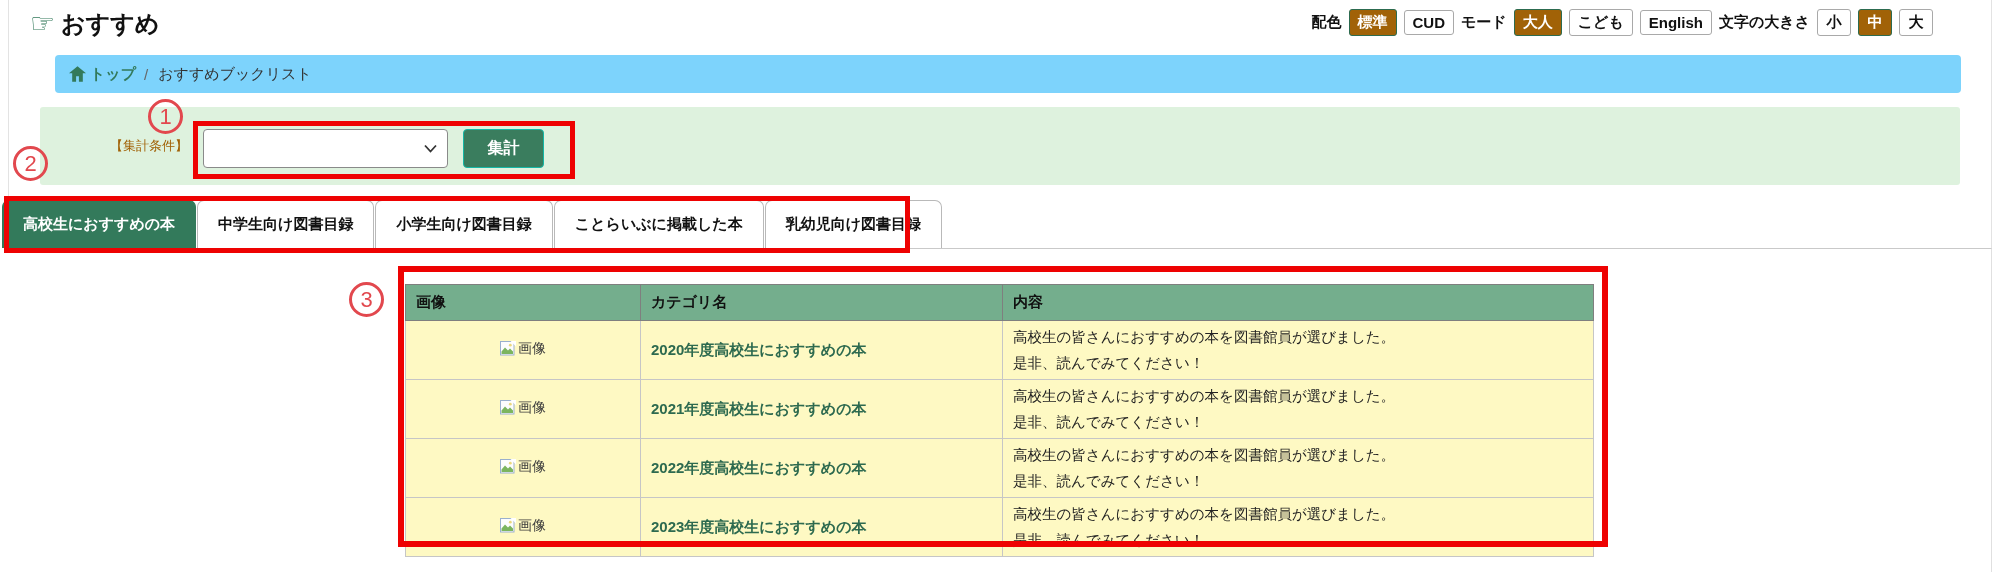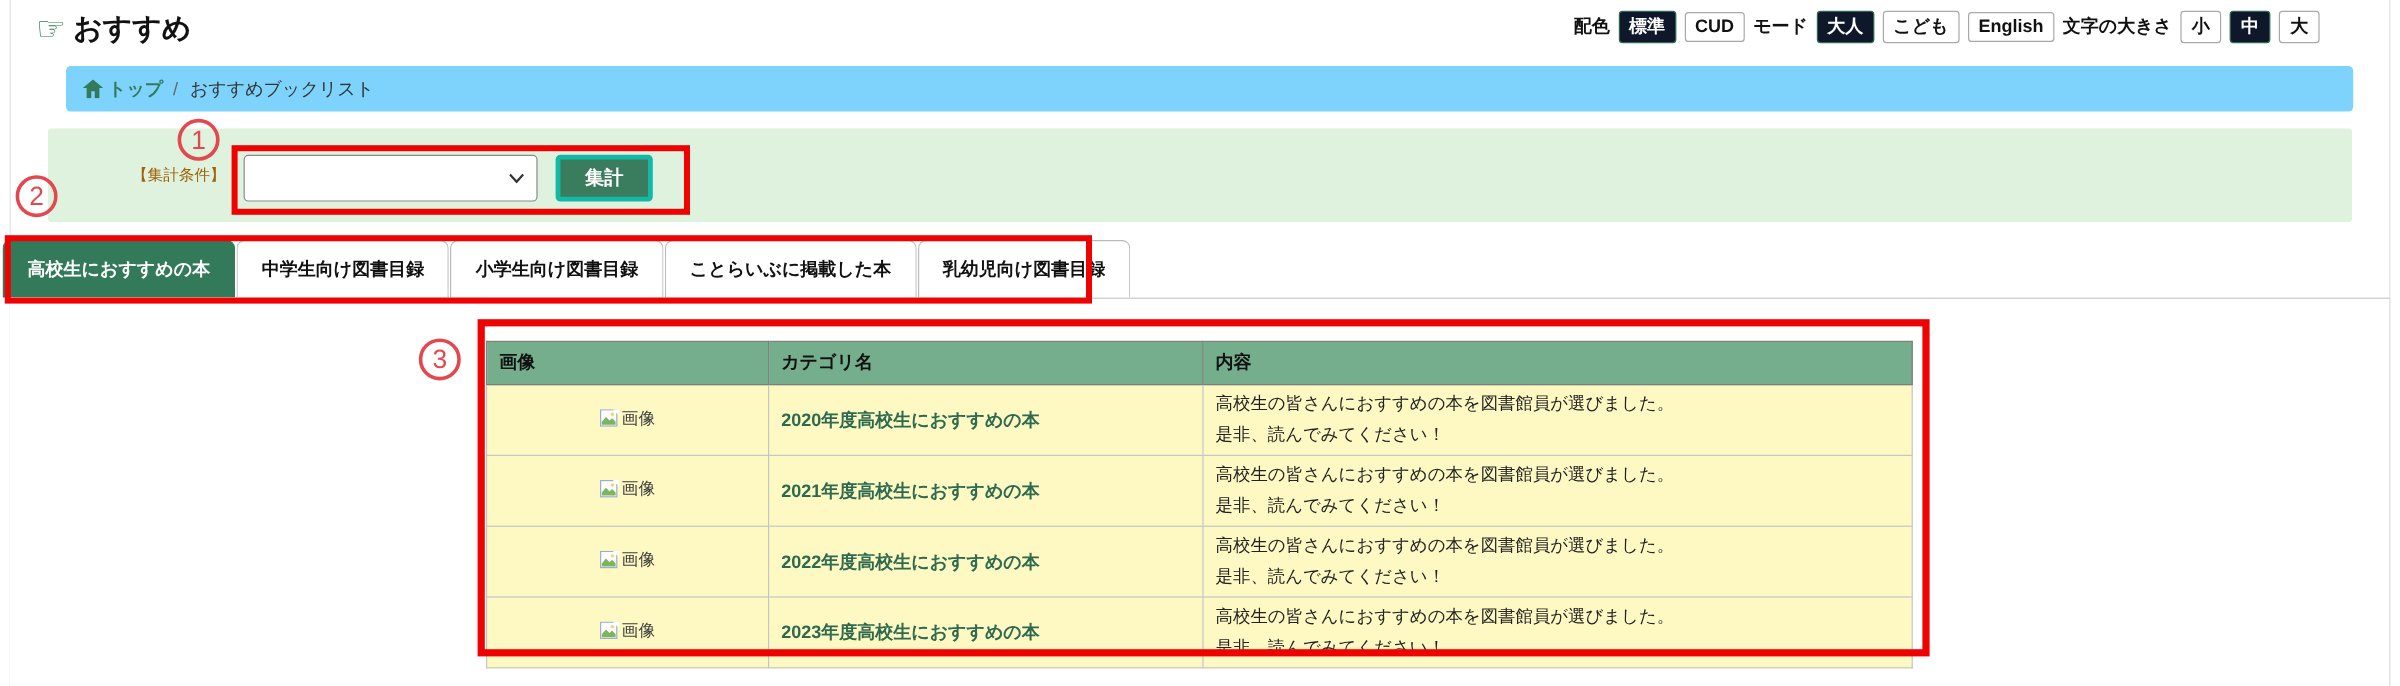--- a/index.html
+++ b/index.html
@@ -13,36 +13,36 @@
   
   .page-header { position:absolute; left:30px; top:8px; display:flex; align-items:center; gap:6px; }
   .hand-icon { color:#337a5b; font-size:28px; line-height:1; }
   .page-title { font-size:24px; font-weight:bold; color:#111; }
 
   
   .settings { position:absolute; top:8px; right:67px; height:28px; display:flex; align-items:center; gap:7px; font-size:15px; }
   .settings .lbl { font-weight:bold; color:#111; }
   .pill { display:inline-flex; align-items:center; justify-content:center; min-width:34px; padding:3px 8px;
           background:#fff; border:1px solid #a9a9a9; border-radius:3px; font-size:15px; font-weight:bold; color:#111; cursor:pointer; }
-  .pill.on { background:#0f172a; border-color:#2c6b50; color:#fff; }
+  .pill.on { background:#a16207; border-color:#2c6b50; color:#fff; }
 
   
   .breadcrumb { position:absolute; left:55px; top:55px; width:1906px; height:38px; background:#7dd3fc; border-radius:4px;
                 display:flex; align-items:center; padding-left:14px; font-size:15px; }
   .bc-home { display:flex; align-items:center; gap:4px; color:#337a5b; font-weight:bold; cursor:pointer; }
   .bc-sep { color:#666; margin:0 10px 0 8px; }
   .bc-current { color:#333; }
 
   
   .filter-banner { position:absolute; left:40px; top:107px; width:1920px; height:78px; background:#def2de; border-radius:3px; }
   .filter-label { position:absolute; left:70px; top:0; bottom:0; display:flex; align-items:center; color:#a16207; font-weight:normal; font-size:13px; }
   .filter-select { position:absolute; left:163px; top:22px; width:245px; height:39px; background:#fff;
                    border:1px solid #8a8a8a; border-radius:4px; cursor:pointer; }
   .filter-select .chev { position:absolute; right:10px; top:14px; }
-  .filter-btn { position:absolute; left:423px; top:22px; width:81px; height:39px; background:#3a7d5e; border:4px solid #14b8a6;
+  .filter-btn { position:absolute; left:423px; top:22px; width:81px; height:39px; background:#3a7d5e; border:1px solid #14b8a6;
                 border-radius:4px; color:#fff; font-weight:bold; font-size:16px; display:flex; align-items:center; justify-content:center; cursor:pointer; }
 
   
   .tabs { position:absolute; left:2px; top:200px; height:48px; display:flex; gap:1px;text-align:center; }
   .tab { display:flex; align-items:center; padding:0 20px; background:#fff; border:1px solid #b9b9b9; border-bottom:none;
          border-radius:7px 7px 0 0; font-size:15px; font-weight:bold; color:#111; cursor:pointer; }
   .tab.active { background:#337a5b; border-color:#337a5b; color:#fff; }
 
   
   .content-panel { position:absolute; left:8px; top:248px; width:1984px; height:324px; background:#fff;

